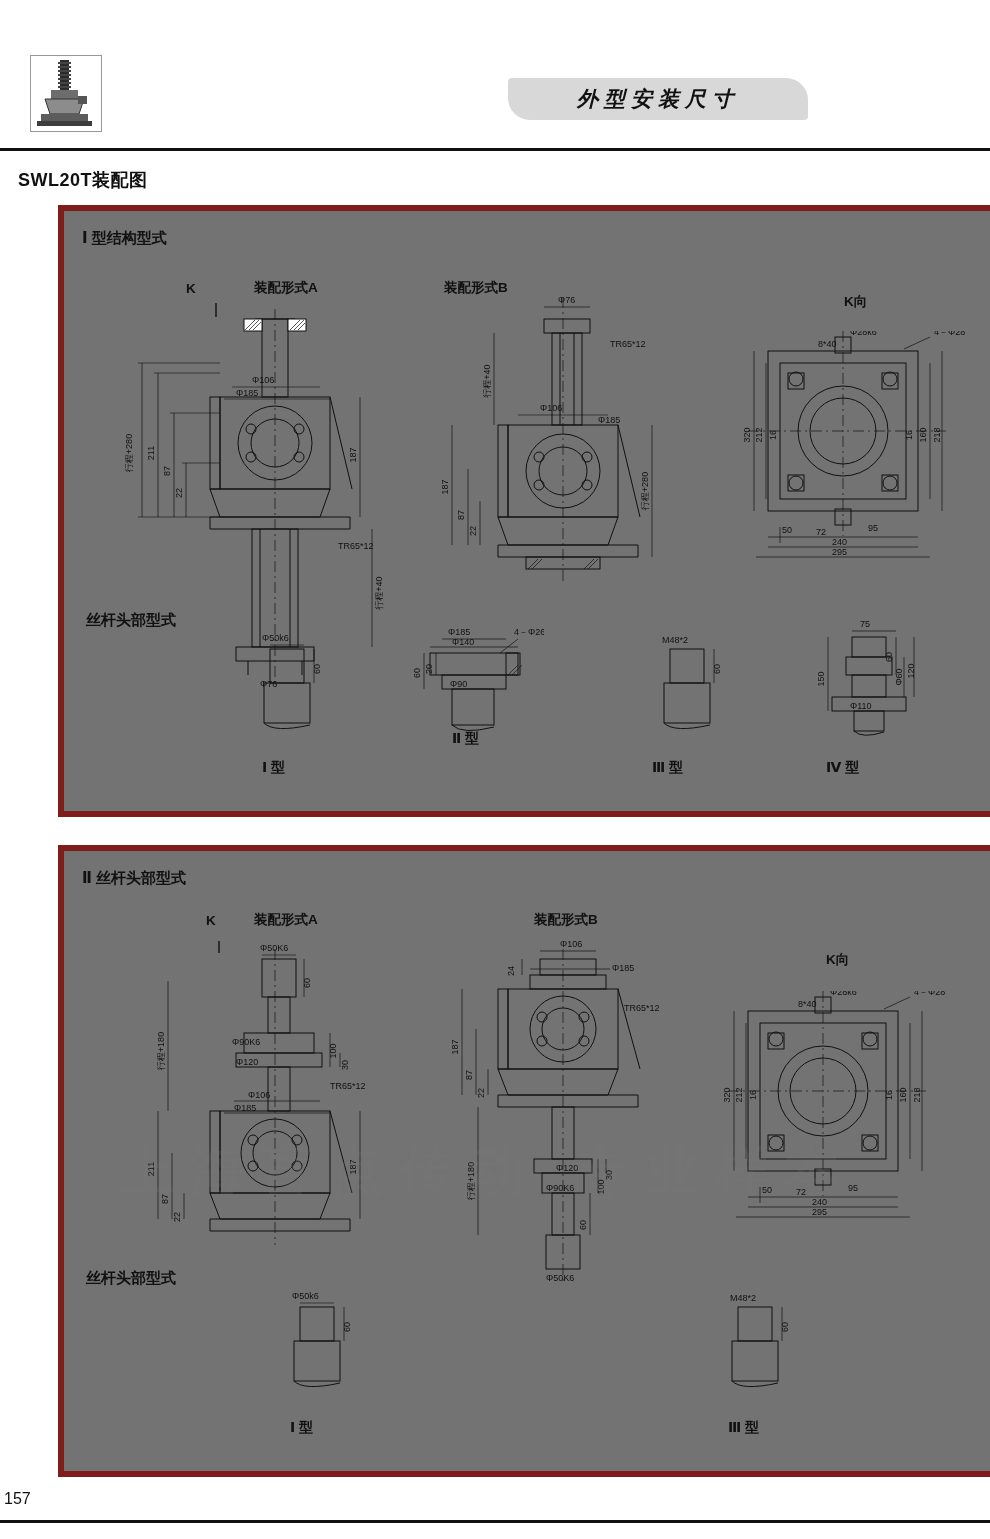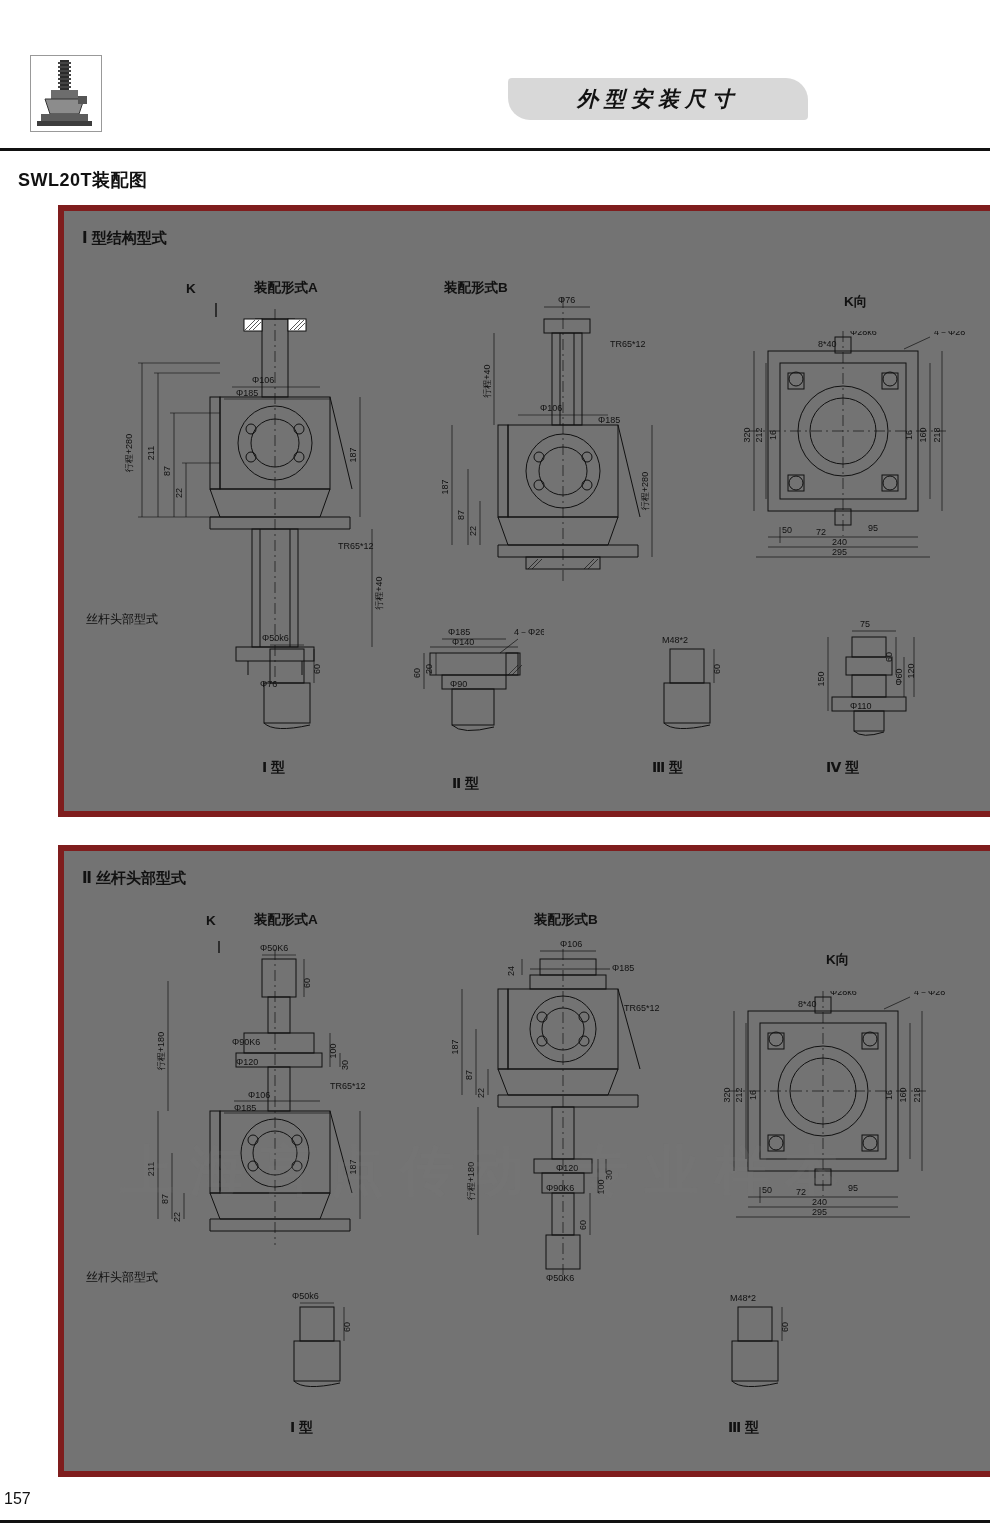--- a/index.html
+++ b/index.html
@@ -29,21 +29,21 @@
   .header-rule{position:absolute;left:0;top:148px;width:990px;height:3px;background:#111;}
 
   .doc-title{position:absolute;left:18px;top:168px;font-size:18px;font-weight:bold;letter-spacing:.5px;text-align:right;}
 
   
   .panel{position:absolute;border:6px solid #7f1d1d;background:#737373;margin-left:44px;}
   #panel-1{left:14px;top:205px;width:960px;height:600px;}
   #panel-2{left:14px;top:845px;width:960px;height:620px;}
 
   .panel-title{position:absolute;font-size:15px;font-weight:bold;}
-  .sub-title{position:absolute;font-size:12px;font-weight:normal;}
+  .sub-title{position:absolute;font-size:15px;font-weight:bold;}
   .fig-label{position:absolute;font-size:13.5px;font-weight:bold;}
   .type-label{position:absolute;font-size:14px;font-weight:bold;}
 
   .page-num{position:absolute;left:4px;top:1490px;font-size:16px;}
   .footer-rule{position:absolute;left:0;top:1520px;width:990px;height:3px;background:#111;}
 
   
   .watermark{
     position:absolute;left:120px;top:1135px;width:760px;
     font-size:54px;font-weight:bold;color:rgba(120,120,120,.18);
@@ -347,21 +347,21 @@
         <text x="56" y="8">75</text>
         <text x="20" y="60" transform="rotate(-90 20 60)" text-anchor="middle">150</text>
         <text x="88" y="38" transform="rotate(-90 88 38)" text-anchor="middle">60</text>
         <text x="98" y="58" transform="rotate(-90 98 58)" text-anchor="middle">Φ60</text>
         <text x="110" y="52" transform="rotate(-90 110 52)" text-anchor="middle">120</text>
         <text x="46" y="90">Φ110</text>
       </g>
     </svg>
 
     <div class="type-label" style="left:198px;top:548px;">Ⅰ 型</div>
-    <div class="type-label" style="left:388px;top:564px;">Ⅱ 型</div>
+    <div class="type-label" style="left:388px;top:519px;">Ⅱ 型</div>
     <div class="type-label" style="left:588px;top:548px;">Ⅲ 型</div>
     <div class="type-label" style="left:762px;top:548px;">Ⅳ 型</div>
   </div>
 
   <div class="panel" id="panel-2">
 
     <div class="panel-title" style="left:18px;top:18px;">Ⅱ 丝杆头部型式</div>
 
     <div class="fig-label" style="left:142px;top:62px;">K</div>
     <div class="fig-label" style="left:190px;top:60px;">装配形式A</div>

